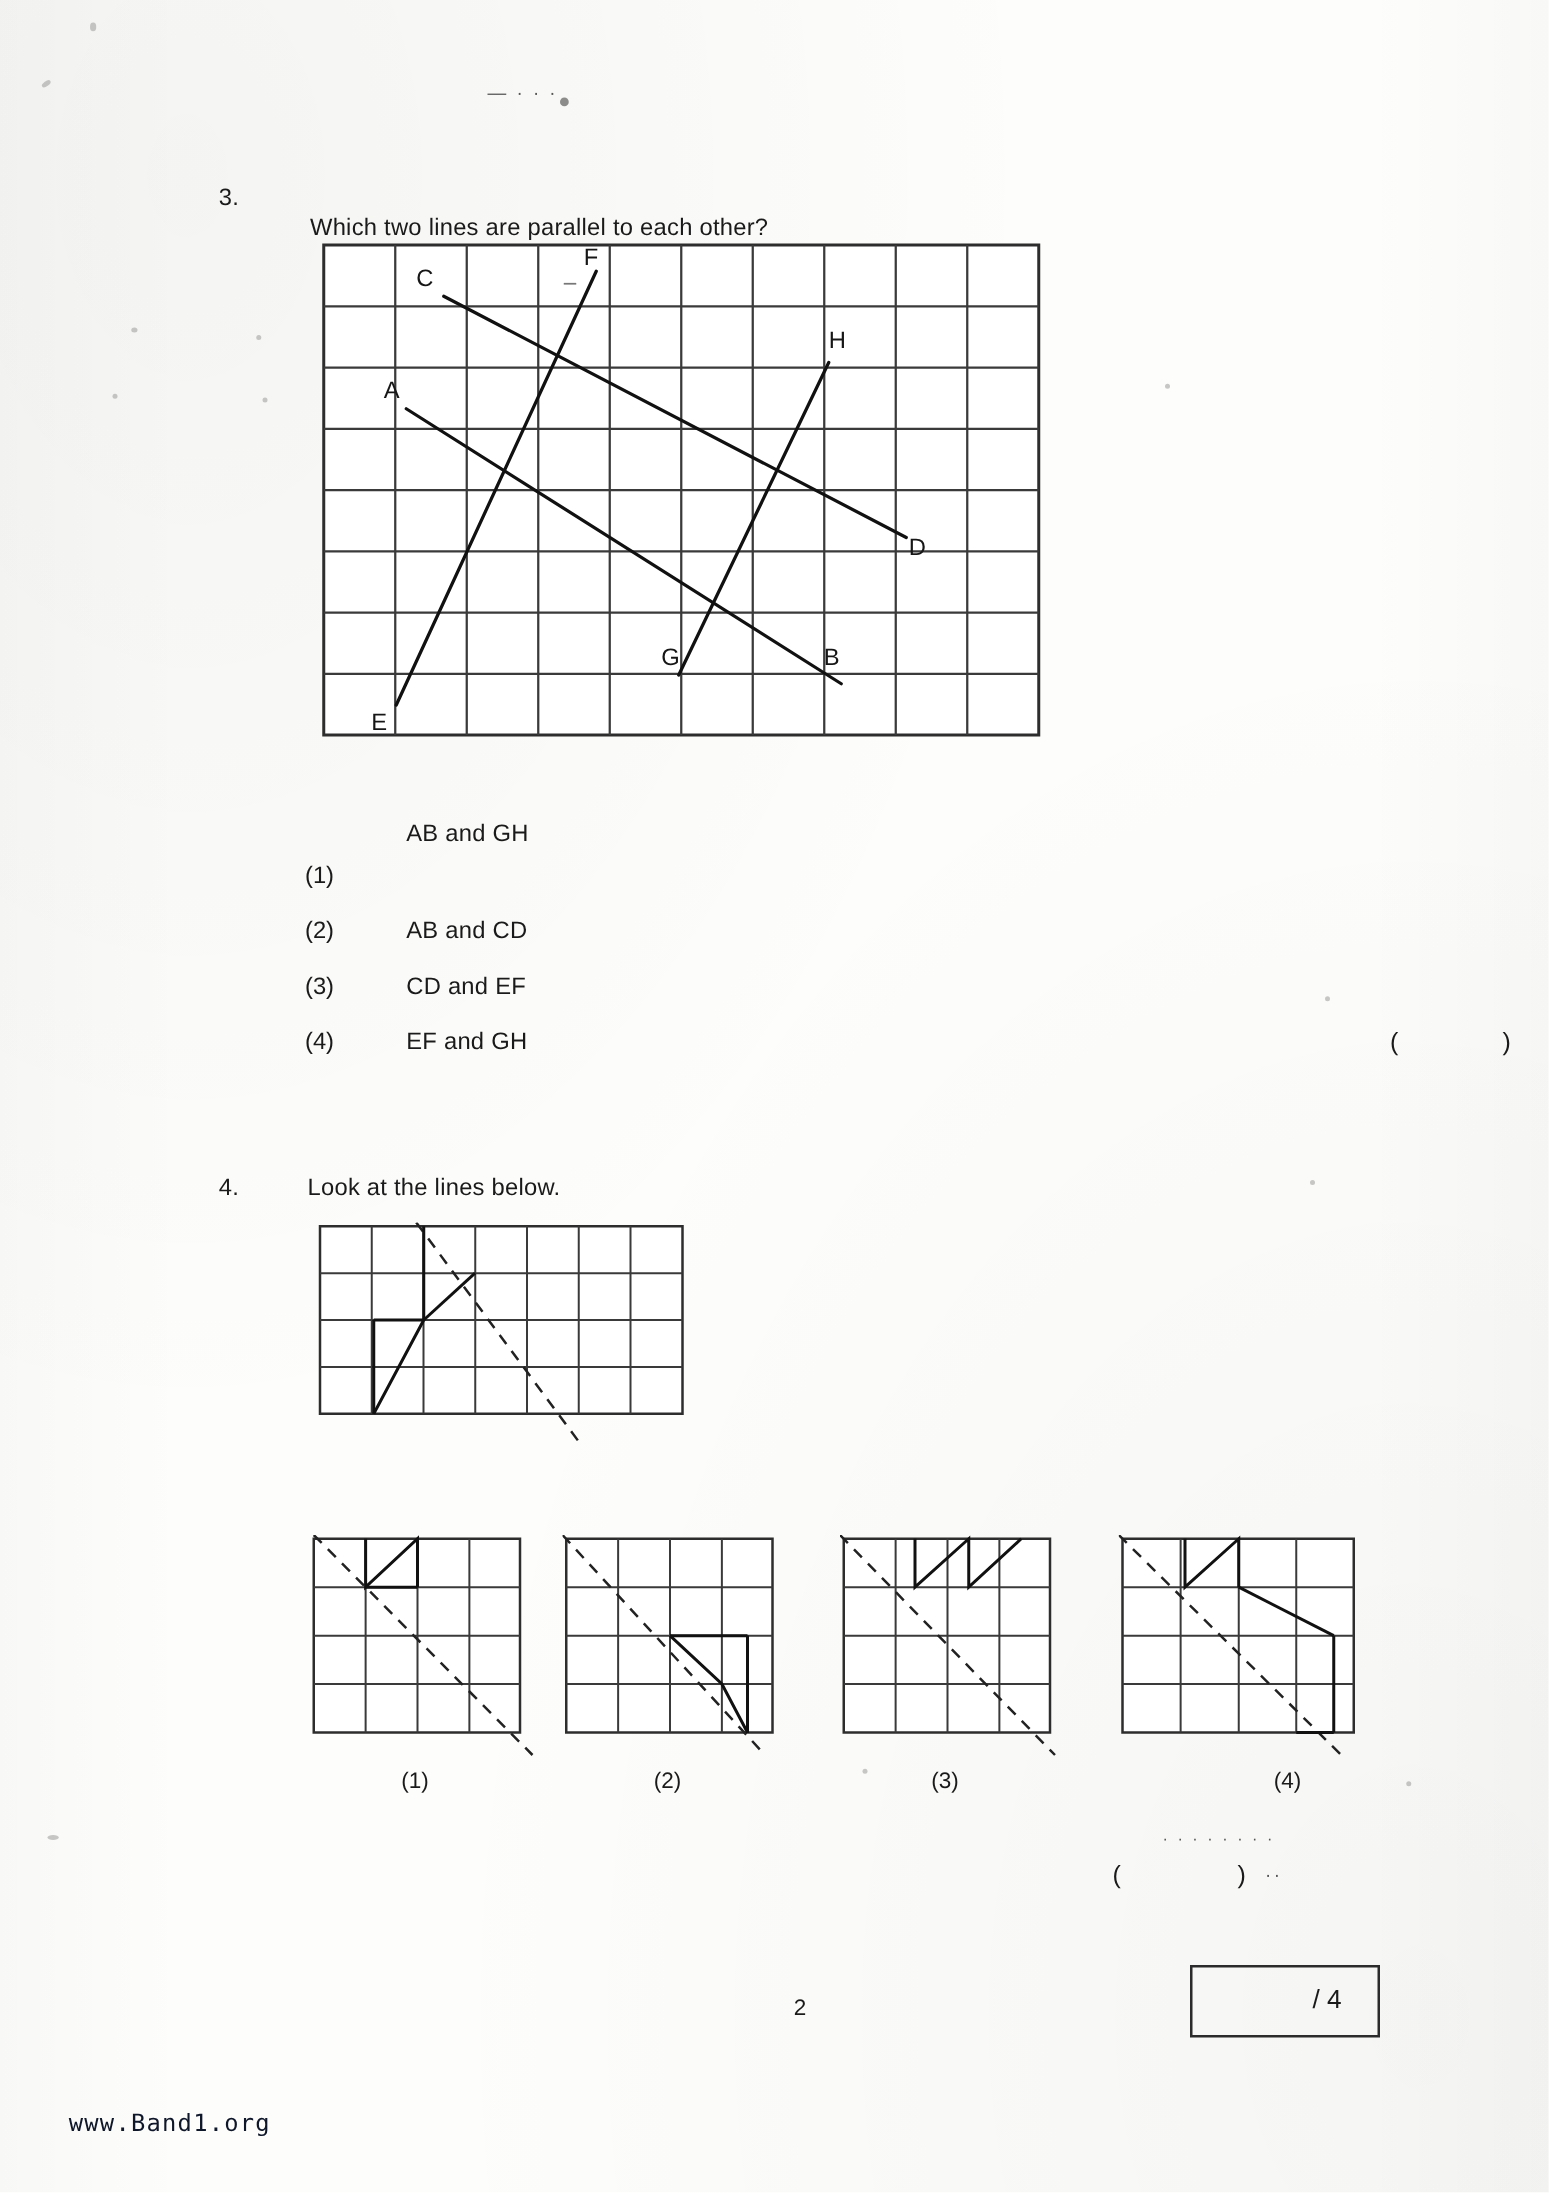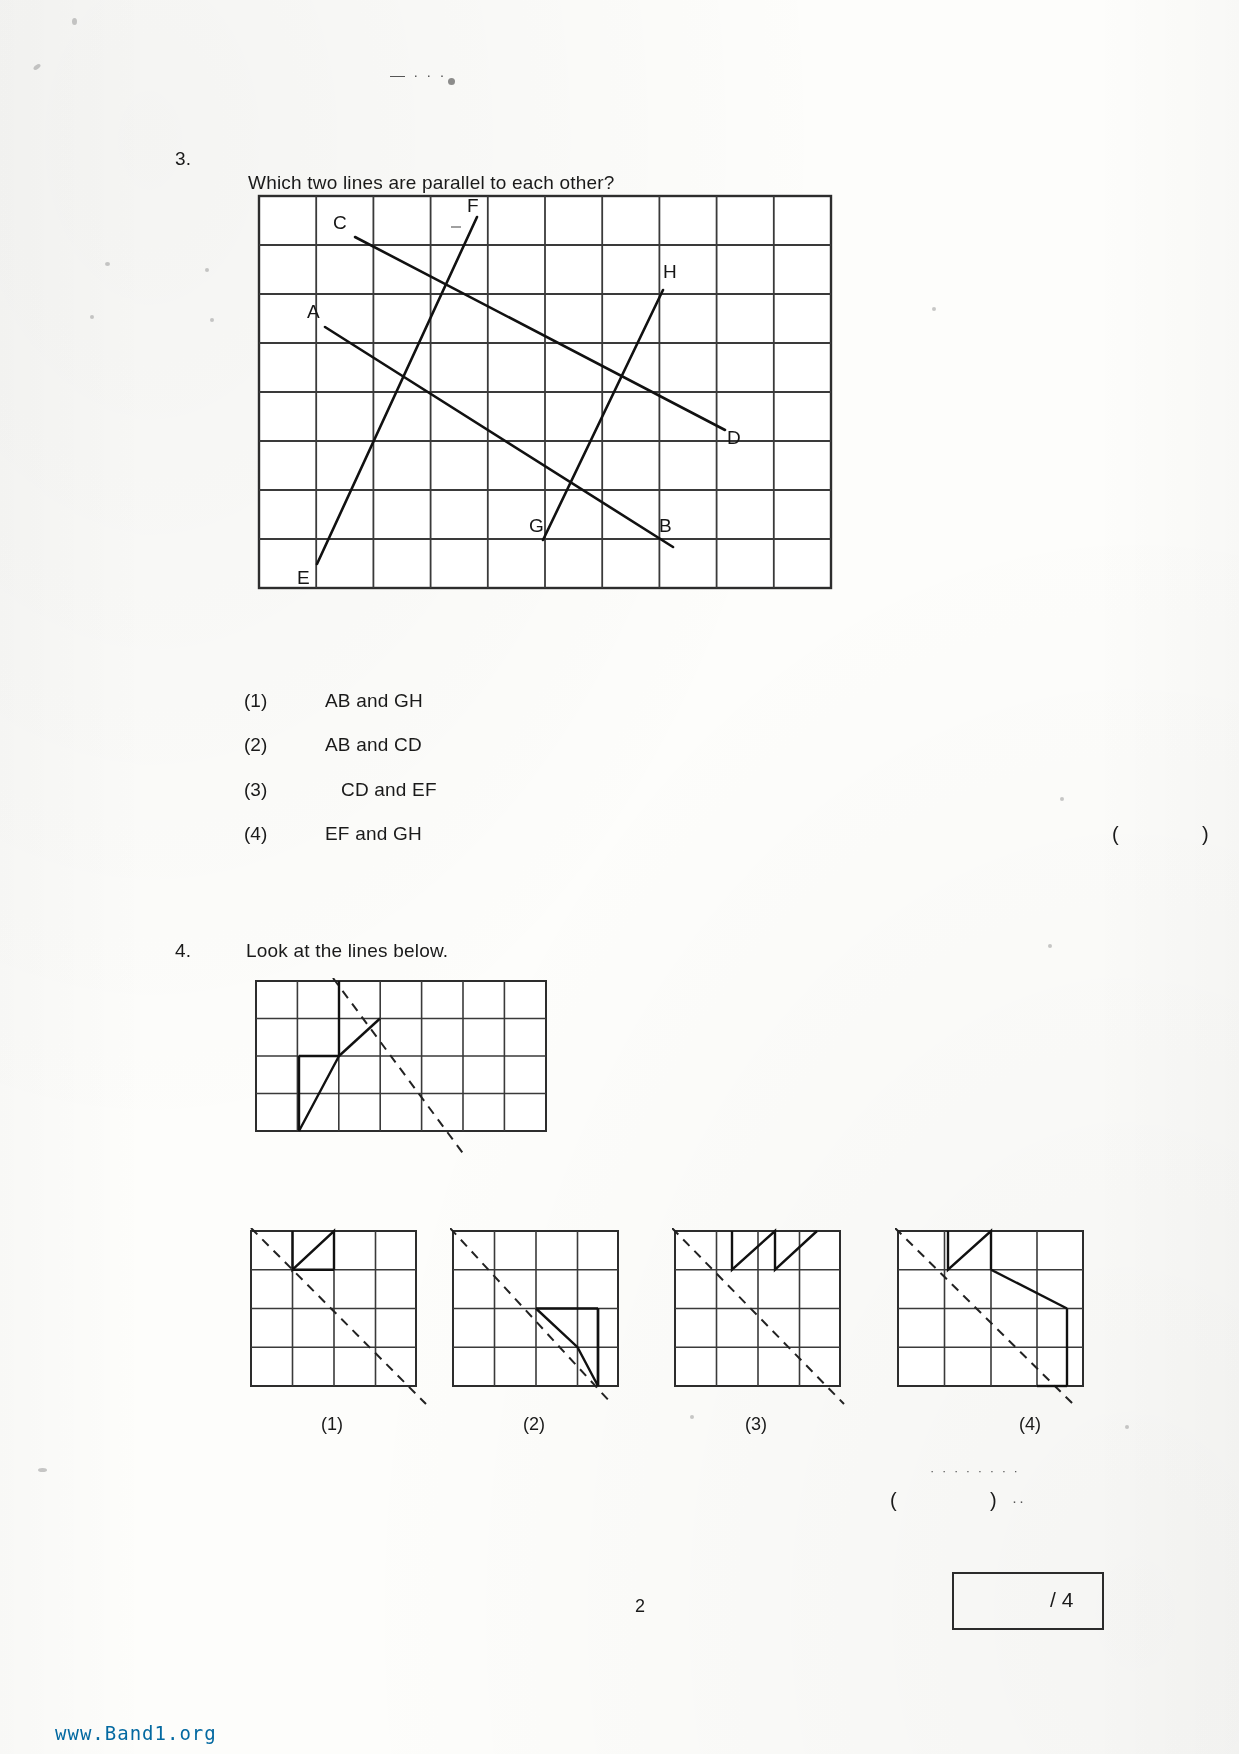--- a/index.html
+++ b/index.html
@@ -58,22 +58,21 @@
   }
   .page-number {
     position: absolute;
     font-size: 18px;
   }
   .footer-url {
     position: absolute;
     font-family: "DejaVu Sans Mono", monospace;
     font-size: 19px;
     letter-spacing: 1px;
-    color: #0369a1;
-    margin-top: 34px;
+    color: #0f172a;
   }
   .marks-box {
     position: absolute;
     border: 2px solid #2b2b2b;
     box-sizing: border-box;
   }
   .marks-text {
     position: absolute;
     font-size: 21px;
   }
@@ -162,27 +161,27 @@
       <text class="vertex-label" x="472" y="252">D</text>
       <text class="vertex-label" x="42" y="392">E</text>
       <text class="vertex-label" x="274" y="340">G</text>
       <text class="vertex-label" x="404" y="340">B</text>
 
       <line x1="196" y1="35" x2="206" y2="35" stroke="#777" stroke-width="1.4"></line>
     </svg>
   </div>
 
   <div class="opt-num" style="left:244px;top:690px;">(1)</div>
-  <div class="opt-label" style="left:325px;top:690px;">AB and GH</div>
+  <div class="opt-label" style="left:325px;top:657px;">AB and GH</div>
 
   <div class="opt-num" style="left:244px;top:734px;">(2)</div>
   <div class="opt-label" style="left:325px;top:734px;text-align:center;">AB and CD</div>
 
   <div class="opt-num" style="left:244px;top:779px;">(3)</div>
-  <div class="opt-label" style="left:325px;top:779px;margin-left:16px;">CD and EF</div>
+  <div class="opt-label" style="left:325px;top:779px;">CD and EF</div>
 
   <div class="opt-num" style="left:244px;top:823px;">(4)</div>
   <div class="opt-label" style="left:325px;top:823px;">EF and GH</div>
 
   <div class="qtext" style="left:1112px;top:823px;font-size:20px;">(</div>
   <div class="qtext" style="left:1202px;top:823px;font-size:20px;">)</div>
 
   <div class="qnum" style="left:175px;top:940px;">4.</div>
   <div class="qtext" style="left:246px;top:940px;">Look at the lines below.</div>
 

